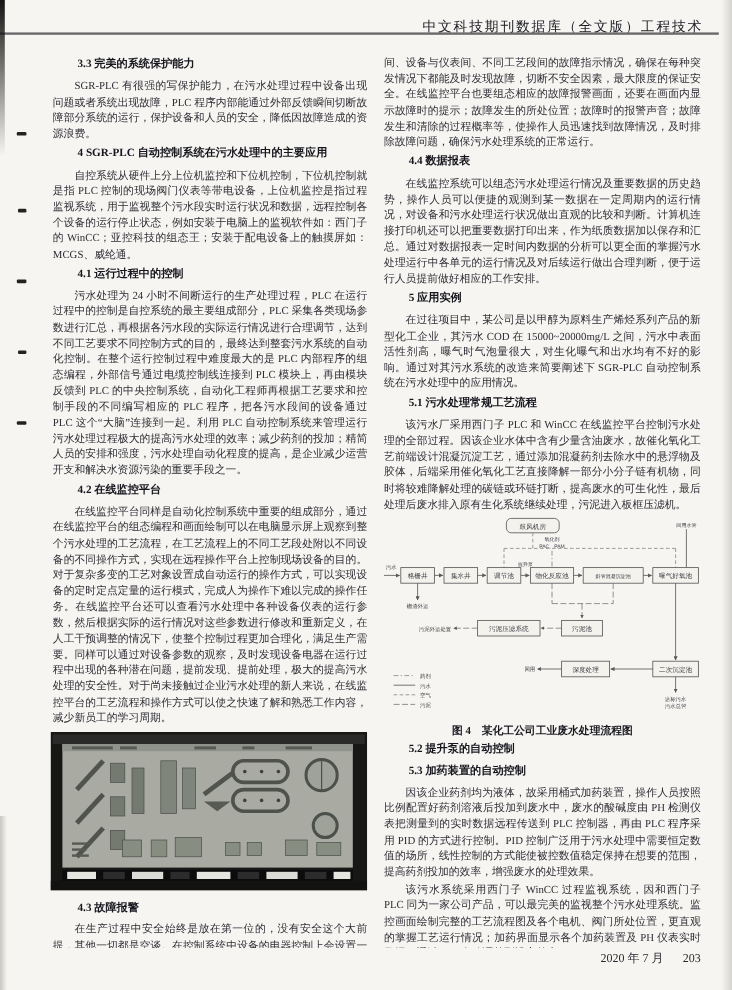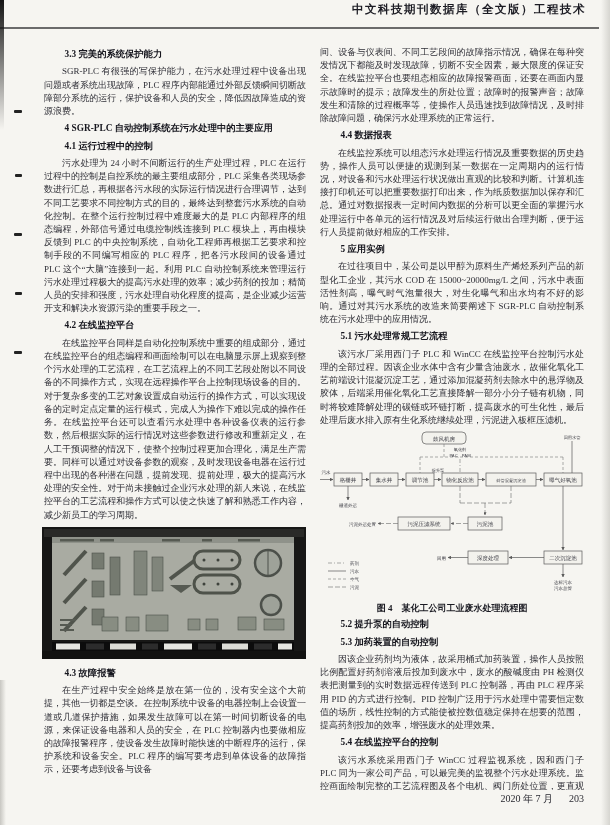--- a/index.html
+++ b/index.html
@@ -4,23 +4,23 @@
 <style>
   html,body{margin:0;padding:0;}
   body{
     width:610px;height:825px;position:relative;overflow:hidden;
     background:#f6f5f1;
     font-family:"Liberation Serif","DejaVu Serif",serif;
     color:#2e2e36;
   }
   
   .journal-header{
-    position:absolute;top:2px;left:0;right:24px;
+    position:absolute;top:15px;left:0;right:24px;
     text-align:right;font-size:11.5px;letter-spacing:1.5px;
-    color:#1c1c24;font-weight:700;
+    color:#1c1c24;font-weight:400;
   }
   .header-rule{
     position:absolute;top:27px;left:0;width:599px;height:1.5px;
     background:#6b6b6b;
   }
   
   .page-footer{
     position:absolute;top:792px;right:26px;font-size:10px;color:#2a2a32;
   }
   .page-footer .sep{display:inline-block;width:16px;}
@@ -66,20 +66,21 @@
 <body>
 
 <div class="journal-header">中文科技期刊数据库（全文版）工程技术</div>
 <div class="header-rule"></div>
 
 <div class="col col-left">
   <div>
       <div class="heading">3.3 完美的系统保护能力</div>
       <div class="para">SGR-PLC 有很强的写保护能力，在污水处理过程中设备出现问题或者系统出现故障，PLC 程序内部能通过外部反馈瞬间切断故障部分系统的运行，保护设备和人员的安全，降低因故障造成的资源浪费。</div>
       <div class="heading">4 SGR-PLC 自动控制系统在污水处理中的主要应用</div>
+      <div class="para">自控系统从硬件上分上位机监控和下位机控制，下位机控制就是指 PLC 控制的现场阀门仪表等带电设备，上位机监控是指过程监视系统，用于监视整个污水段实时运行状况和数据，远程控制各个设备的运行停止状态，例如安装于电脑上的监视软件如：西门子的 WinCC；亚控科技的组态王；安装于配电设备上的触摸屏如：MCGS、威纶通。</div>
       <div class="heading">4.1 运行过程中的控制</div>
       <div class="para">污水处理为 24 小时不间断运行的生产处理过程，PLC 在运行过程中的控制是自控系统的最主要组成部分，PLC 采集各类现场参数进行汇总，再根据各污水段的实际运行情况进行合理调节，达到不同工艺要求不同控制方式的目的，最终达到整套污水系统的自动化控制。在整个运行控制过程中难度最大的是 PLC 内部程序的组态编程，外部信号通过电缆控制线连接到 PLC 模块上，再由模块反馈到 PLC 的中央控制系统，自动化工程师再根据工艺要求和控制手段的不同编写相应的 PLC 程序，把各污水段间的设备通过 PLC 这个“大脑”连接到一起。利用 PLC 自动控制系统来管理运行污水处理过程极大的提高污水处理的效率；减少药剂的投加；精简人员的安排和强度，污水处理自动化程度的提高，是企业减少运营开支和解决水资源污染的重要手段之一。</div>
       <div class="heading">4.2 在线监控平台</div>
       <div class="para">在线监控平台同样是自动化控制系统中重要的组成部分，通过在线监控平台的组态编程和画面绘制可以在电脑显示屏上观察到整个污水处理的工艺流程，在工艺流程上的不同工艺段处附以不同设备的不同操作方式，实现在远程操作平台上控制现场设备的目的。对于复杂多变的工艺对象设置成自动运行的操作方式，可以实现设备的定时定点定量的运行模式，完成人为操作下难以完成的操作任务。在线监控平台还可以查看污水处理中各种设备仪表的运行参数，然后根据实际的运行情况对这些参数进行修改和重新定义，在人工干预调整的情况下，使整个控制过程更加合理化，满足生产需要。同样可以通过对设备参数的观察，及时发现设备电器在运行过程中出现的各种潜在问题，提前发现、提前处理，极大的提高污水处理的安全性。对于尚未接触过企业污水处理的新人来说，在线监控平台的工艺流程和操作方式可以使之快速了解和熟悉工作内容，减少新员工的学习周期。</div>
     </div>
 
   <div class="figure3-wrap">
     <svg width="264" height="132" viewBox="0 0 264 132">
       <rect x="0" y="0" width="264" height="132" fill="#171716"></rect>
       <rect x="2" y="2" width="260" height="8" fill="#2a2a28"></rect>
@@ -276,21 +277,20 @@
         <text class="smalltext" x="32" y="160">污泥</text>
       </g>
     </svg>
     <div class="fig-caption">图 4　某化工公司工业废水处理流程图</div>
   </div>
 
   <div>
       <div class="heading">5.2 提升泵的自动控制</div>
       <div class="heading">5.3 加药装置的自动控制</div>
       <div class="para">因该企业药剂均为液体，故采用桶式加药装置，操作人员按照比例配置好药剂溶液后投加到废水中，废水的酸碱度由 PH 检测仪表把测量到的实时数据远程传送到 PLC 控制器，再由 PLC 程序采用 PID 的方式进行控制。PID 控制广泛用于污水处理中需要恒定数值的场所，线性控制的方式能使被控数值稳定保持在想要的范围，提高药剂投加的效率，增强废水的处理效果。</div>
-      <div class="heading">5.4 在线监控平台的控制</div>
       <div class="para">该污水系统采用西门子 WinCC 过程监视系统，因和西门子 PLC 同为一家公司产品，可以最完美的监视整个污水处理系统。监控画面绘制完整的工艺流程图及各个电机、阀门所处位置，更直观的掌握工艺运行情况；加药界面显示各个加药装置及 PH 仪表实时数据，通过 PID 自动调整到设定的参</div>
     </div>
 </div>
 
 <div class="page-footer">
   <span>2020 年 7 月</span><span class="sep"></span><span>203</span>
 </div>
 
 <div class="artifact edge-right"></div>
 <div class="artifact edge-left-top"></div>

